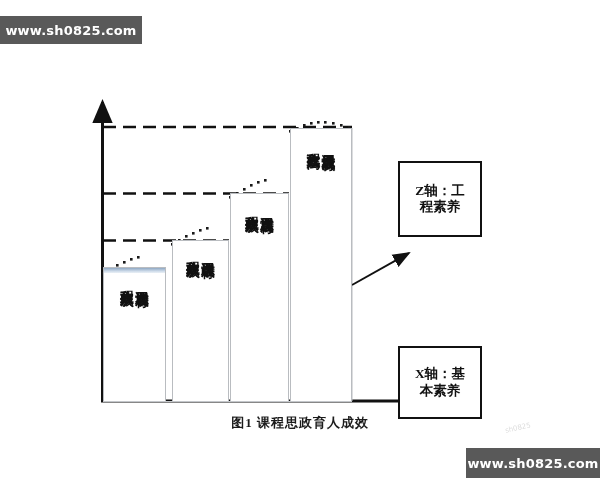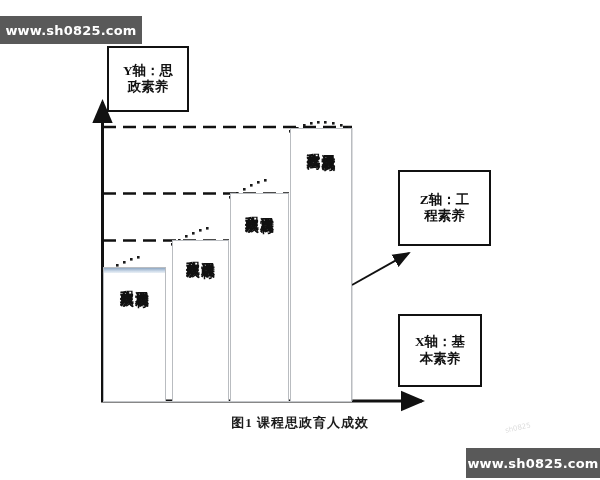--- a/index.html
+++ b/index.html
@@ -70,22 +70,22 @@
     align-items: center;
     justify-content: center;
     text-align: center;
     line-height: 1.22;
     font-size: 13.5px;
     font-weight: bold;
     color: #111111;
     padding: 2px 4px;
   }
   #y-axis-box { left: 107px; top: 46px;  width: 82px; height: 66px; }
-  #z-axis-box { left: 398px; top: 161px; width: 93px; height: 76px; margin-top: 9px; }
-  #x-axis-box { left: 398px; top: 314px; width: 84px; height: 73px; }
+  #z-axis-box { left: 398px; top: 161px; width: 84px; height: 76px; }
+  #x-axis-box { left: 398px; top: 346px; width: 84px; height: 73px; }
   .axis-box-text { display: block; }
 
   
   .bar {
     position: absolute;
     box-sizing: border-box;
     background: #ffffff;
     border: 1px solid #b9bcc0;
     border-bottom: none;
     overflow: hidden;
@@ -235,26 +235,20 @@
     </div>
   </div>
 
   <div class="bar" id="bar-4">
     <div class="bar-label">
       <span class="bar-col">课思育成最级次</span>
       <span class="bar-col">程政人效高层</span>
     </div>
   </div>
 
-  <div class="axis-box" id="y-axis-box">
-    <div>
-      <span class="axis-box-text">Y轴：思</span>
-      <span class="axis-box-text">政素养</span>
-    </div>
-  </div>
 
   <div class="axis-box" id="z-axis-box">
     <div>
       <span class="axis-box-text">Z轴：工</span>
       <span class="axis-box-text">程素养</span>
     </div>
   </div>
 
   <div class="axis-box" id="x-axis-box">
     <div>

